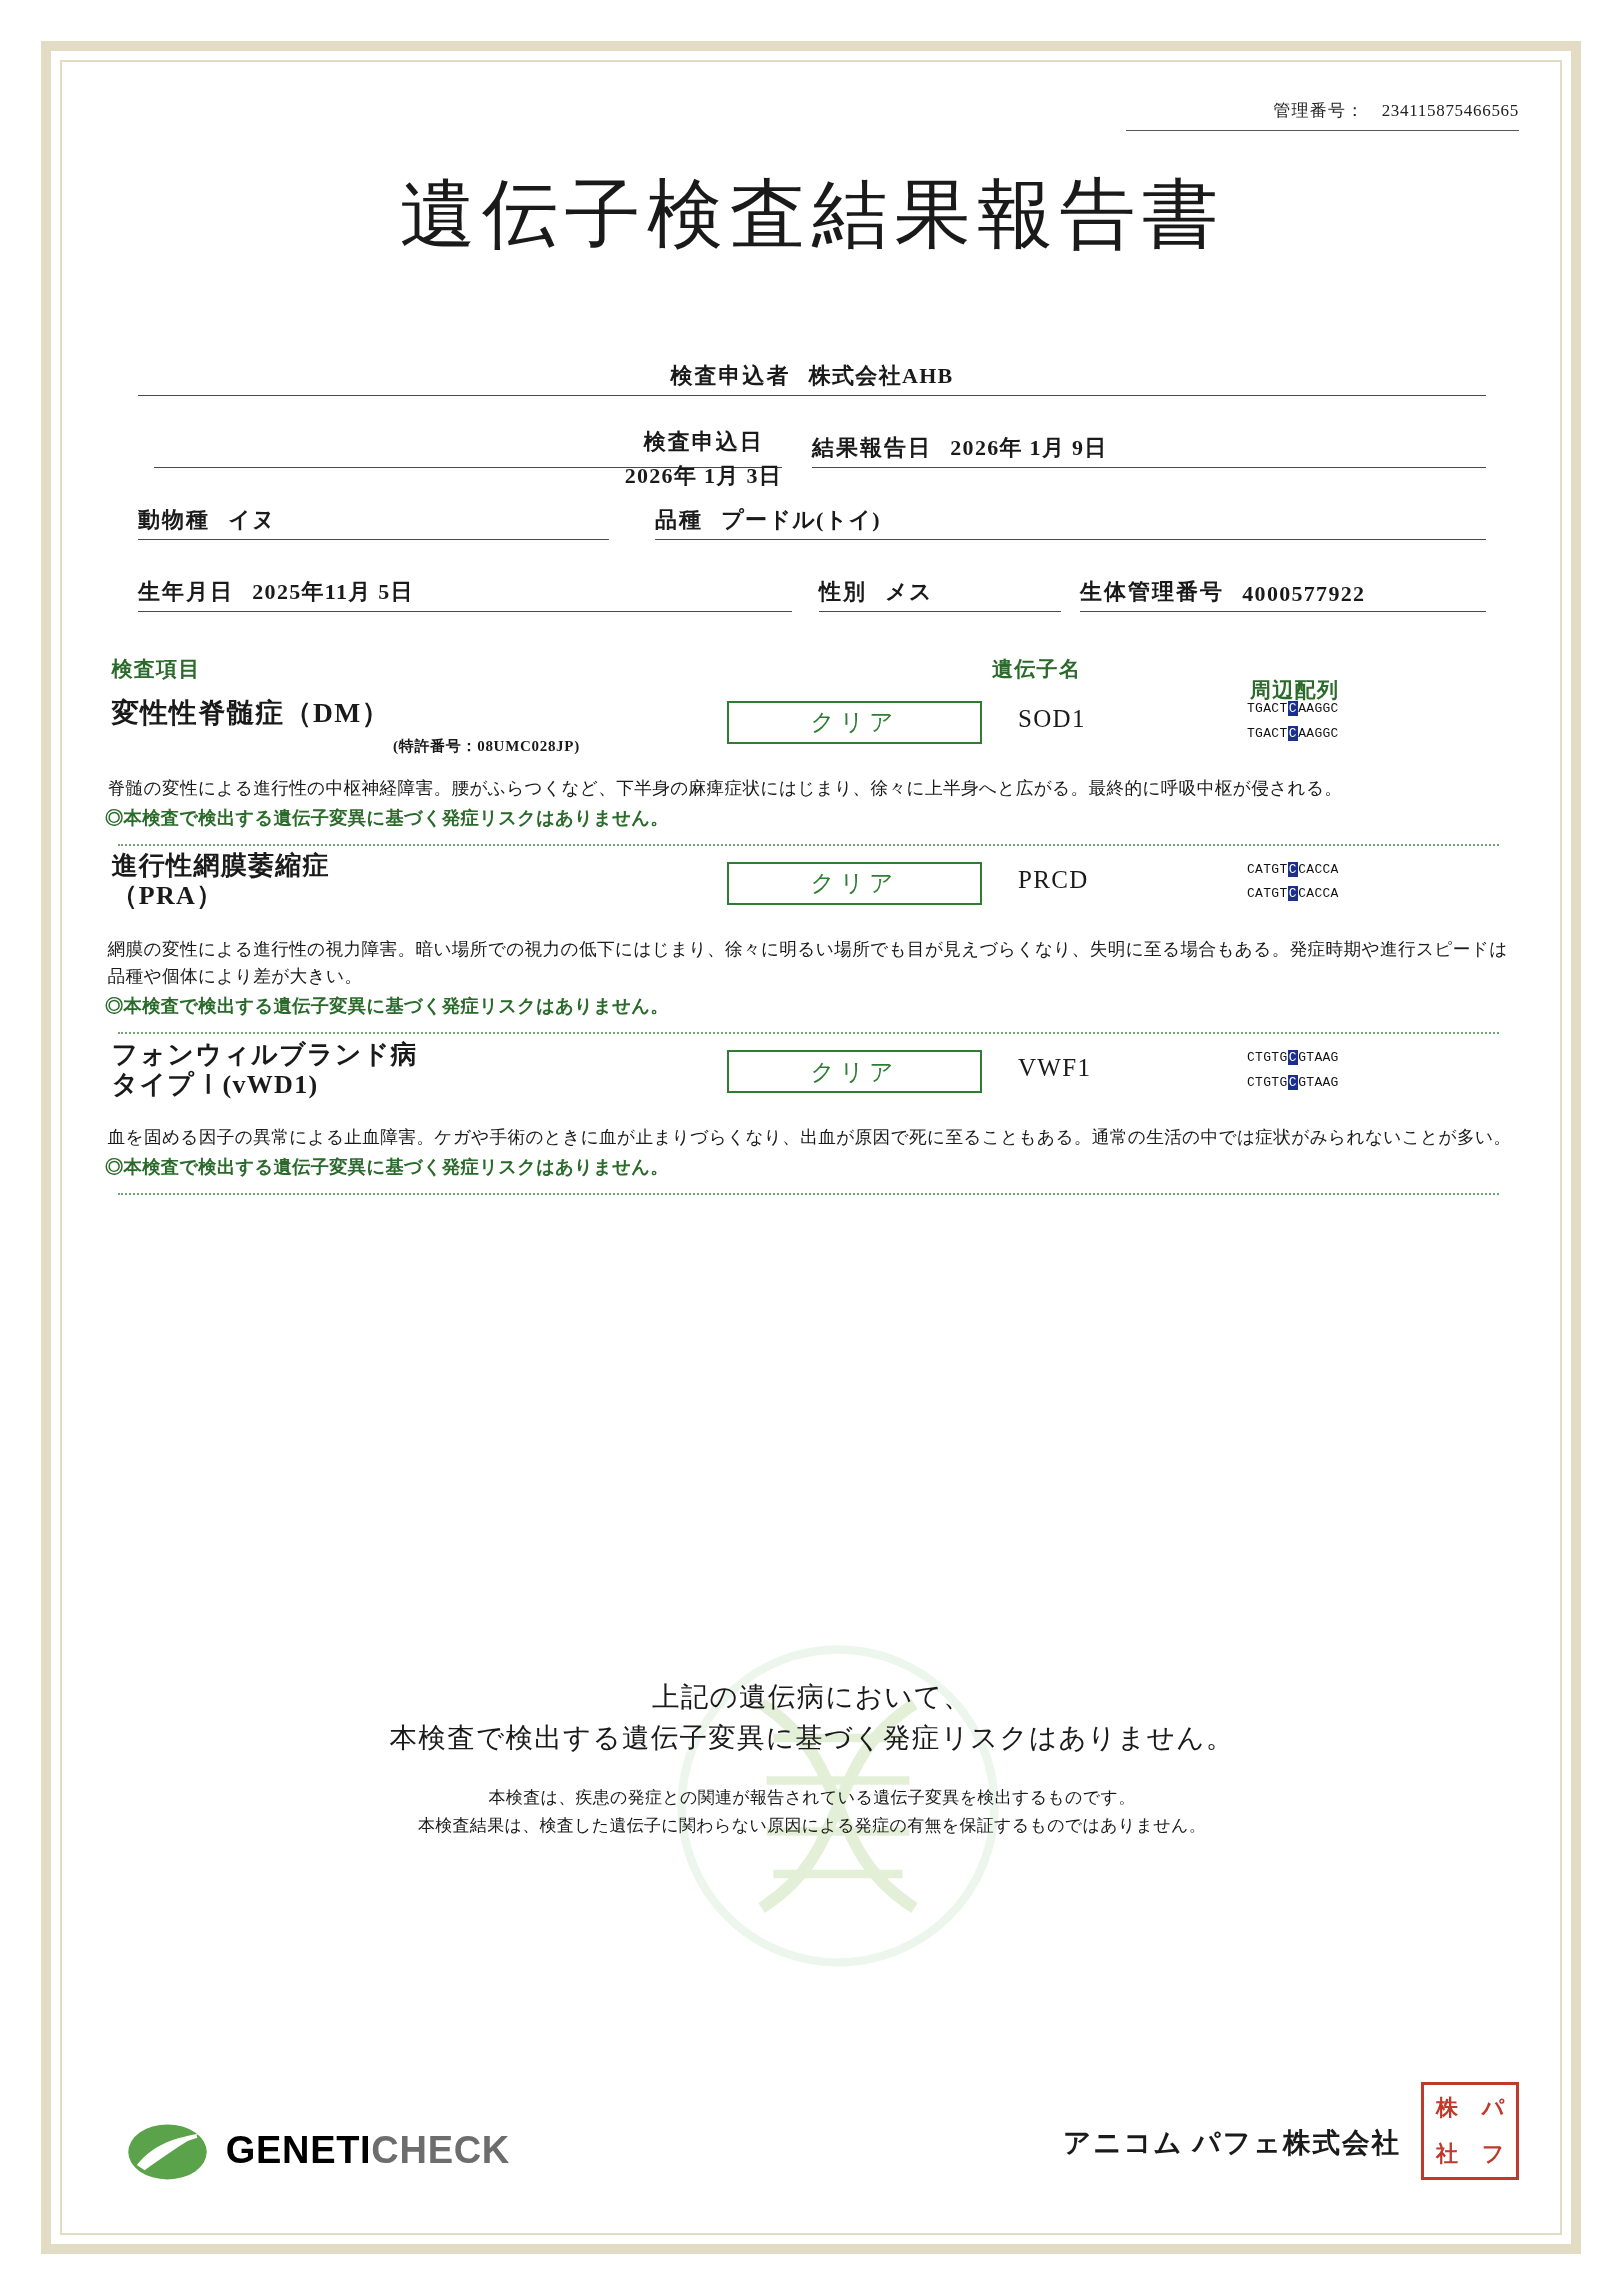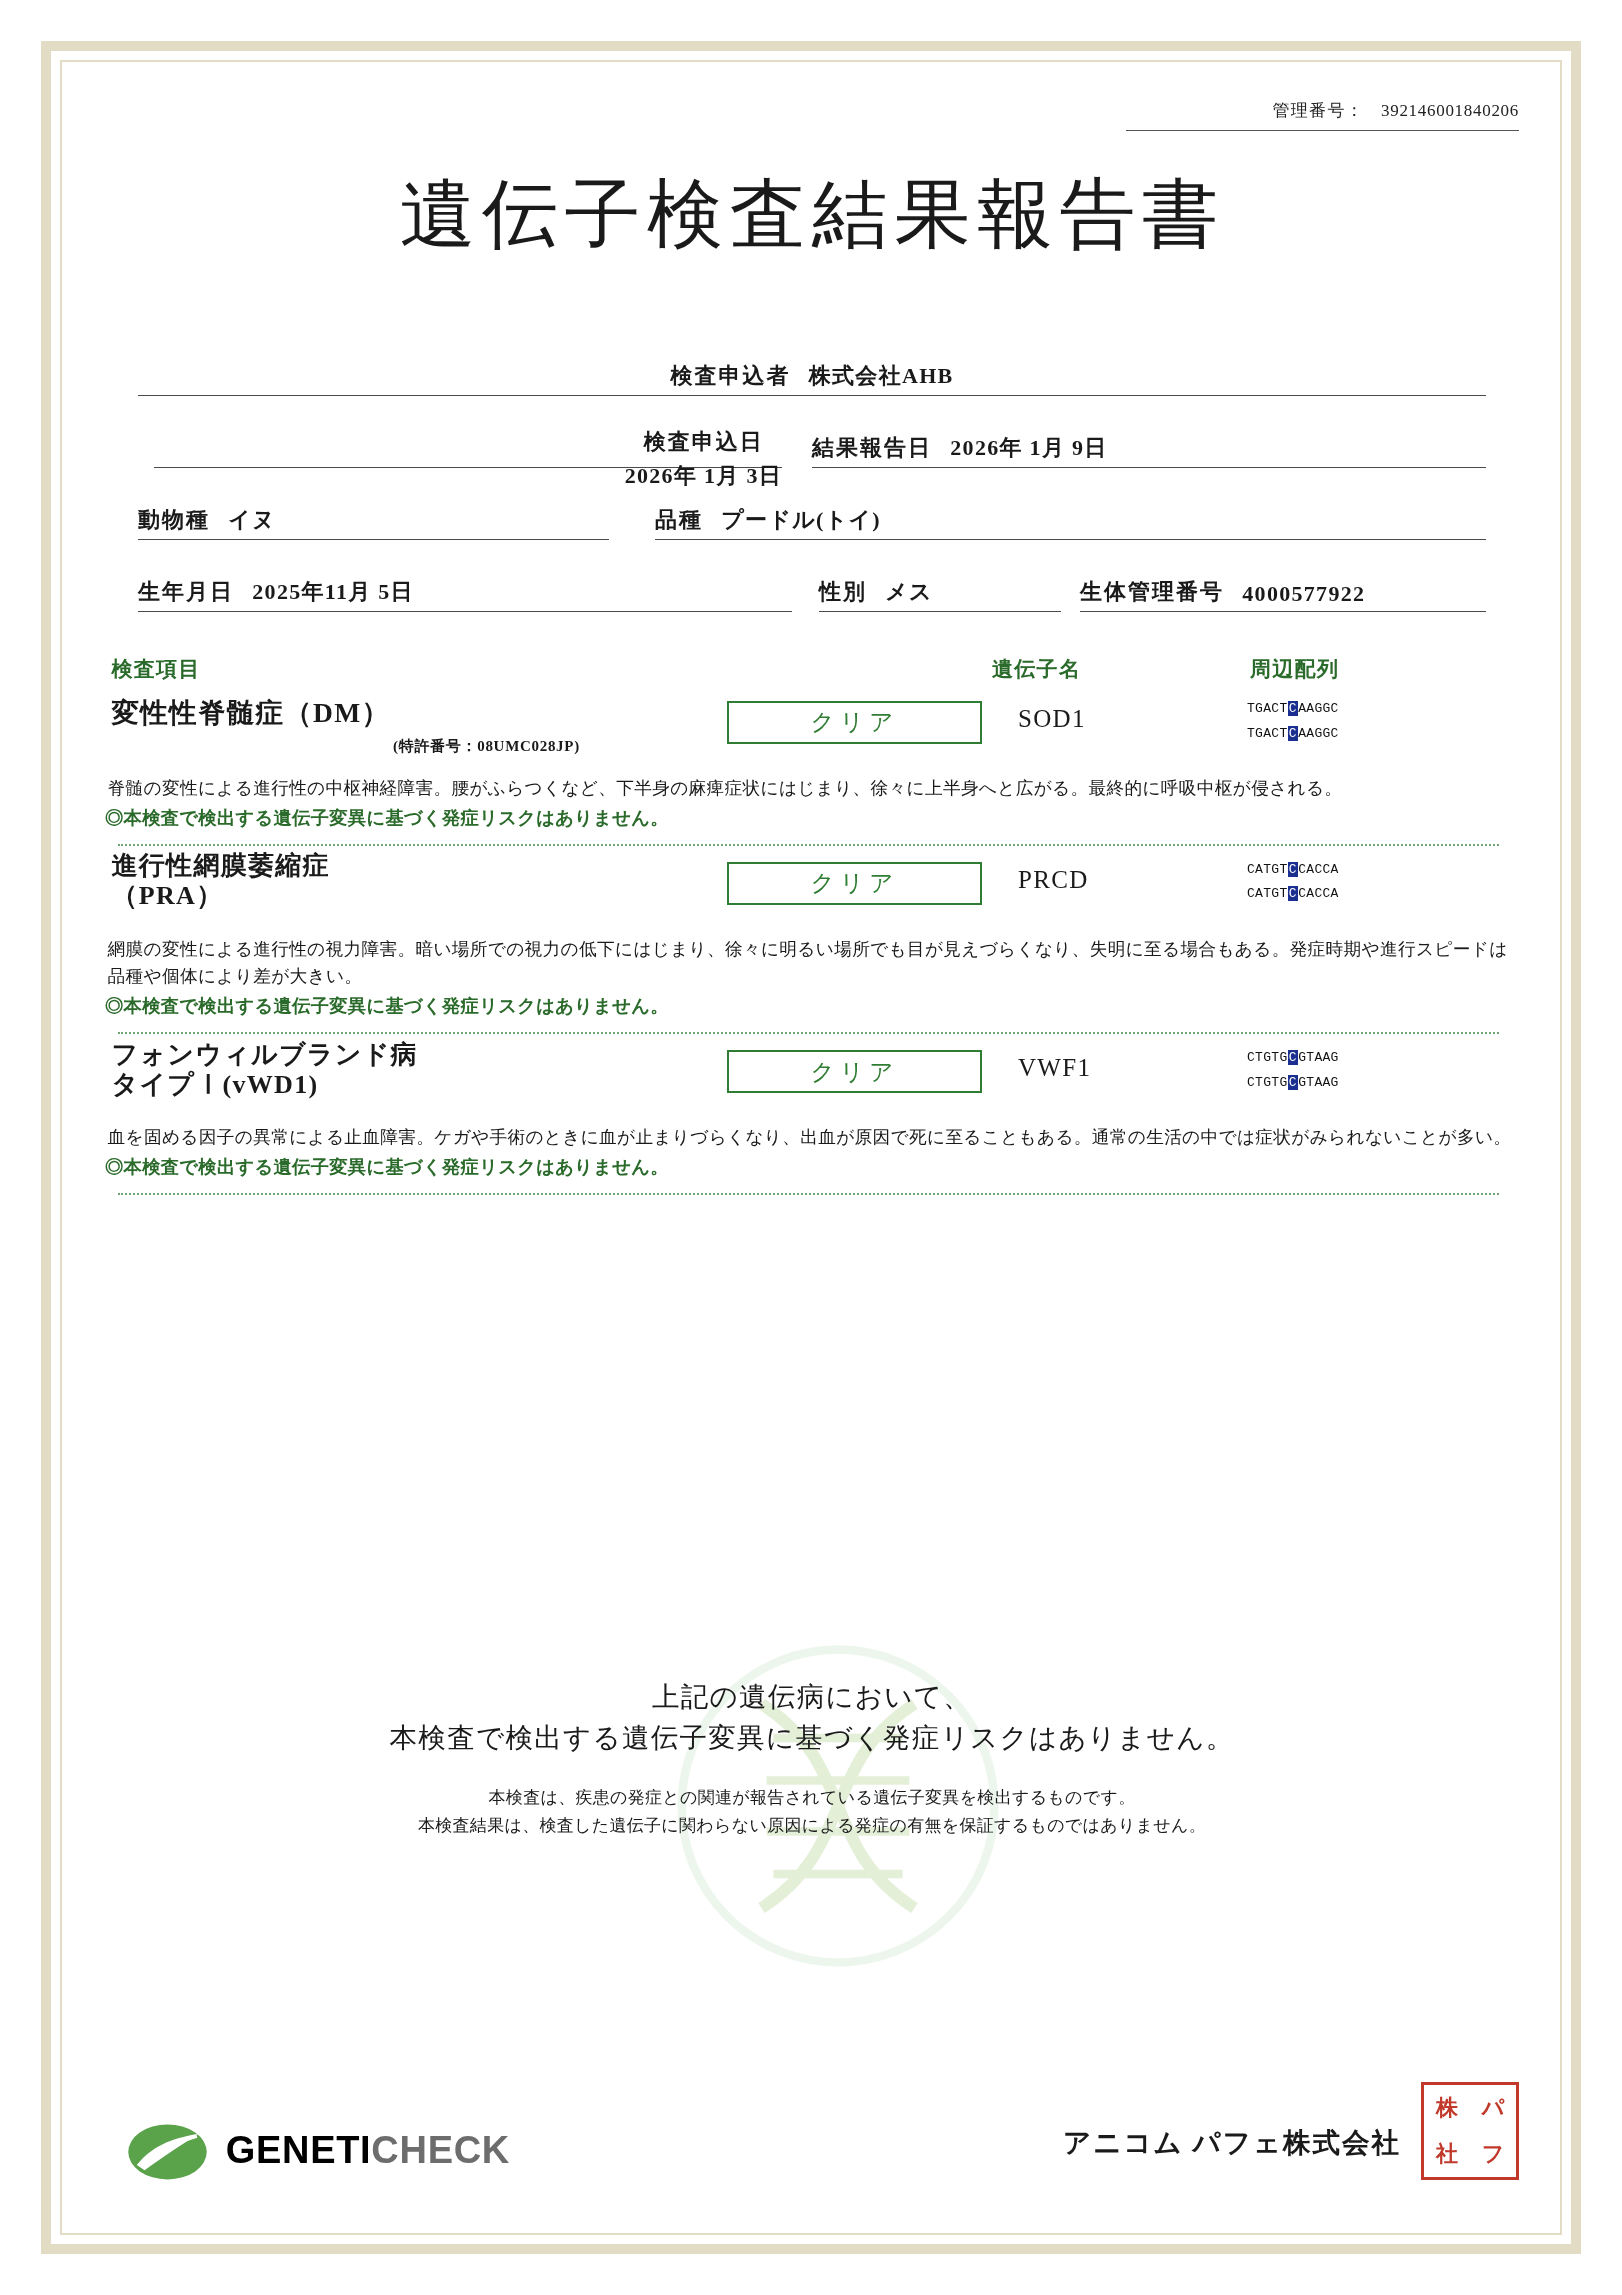--- a/index.html
+++ b/index.html
@@ -129,21 +129,21 @@
   .res-head {
     position: relative;
     height: 38px;
     color: #2a6a2a;
     font-weight: bold;
     font-size: 21px;
     letter-spacing: 1.3px;
   }
   .res-head .h-item { position: absolute; left: 6.5px; }
   .res-head .h-gene { position: absolute; left: 887px; }
-  .res-head .h-seq  { position: absolute; left: 1145px; }
+  .res-head .h-seq  { position: absolute; left: 1145px; margin-top: 21px; }
 
   .res-block {
     position: relative;
     margin-bottom: 7.9px;
   }
   .res-main {
     position: relative;
     height: 79px;
   }
   .res-name {
@@ -319,21 +319,21 @@
 </head>
 <body>
 
 <div class="page">
   <div class="frame-outer"></div>
   <div class="frame-inner"></div>
 
   <div class="content">
 
     <div class="ctrl-row">
-      <span class="ctrl-label">管理番号：</span><span class="ctrl-value">392146001840206</span>
+      <span class="ctrl-label">管理番号：</span><span class="ctrl-value">234115875466565</span>
     </div>
     <div class="ctrl-underline"></div>
 
     <div class="doc-title">遺伝子検査結果報告書</div>
 
     <div class="meta">
 
       <div class="meta-row">
         <div class="field" style="left:0; width:1348px;justify-content:center;">
           <span class="lbl">検査申込者</span>

